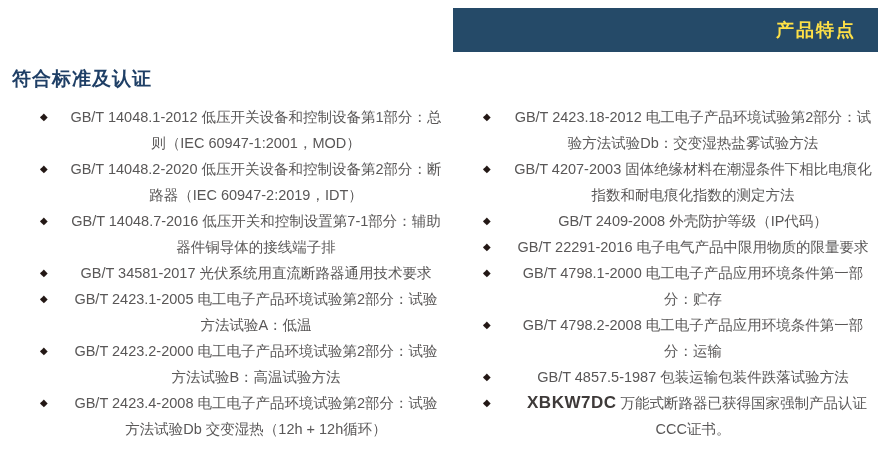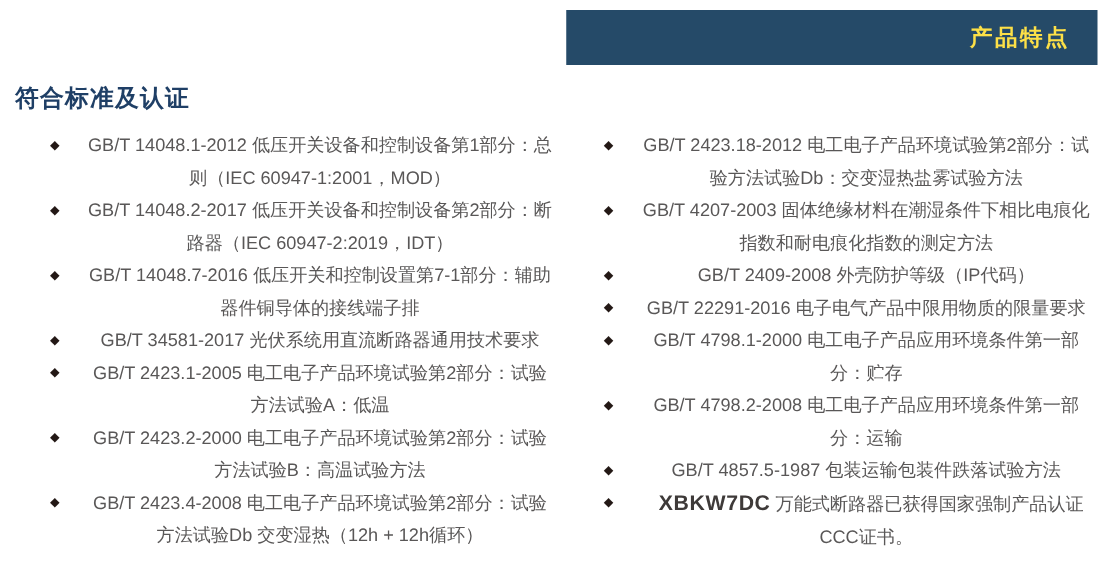--- a/index.html
+++ b/index.html
@@ -89,21 +89,21 @@
 
 <h1 class="section-title">符合标准及认证</h1>
 
 <ul class="std-list list-left">
     <li class="std-item">
       <span class="bullet">◆</span>
       <span class="item-text">GB/T 14048.1-2012 低压开关设备和控制设备第1部分：总则（IEC 60947-1:2001，MOD）</span>
     </li>
     <li class="std-item">
       <span class="bullet">◆</span>
-      <span class="item-text">GB/T 14048.2-2017 低压开关设备和控制设备第2部分：断路器（IEC 60947-2:2019，IDT）</span>
+      <span class="item-text">GB/T 14048.2-2020 低压开关设备和控制设备第2部分：断路器（IEC 60947-2:2019，IDT）</span>
     </li>
     <li class="std-item">
       <span class="bullet">◆</span>
       <span class="item-text">GB/T 14048.7-2016 低压开关和控制设置第7-1部分：辅助器件铜导体的接线端子排</span>
     </li>
     <li class="std-item">
       <span class="bullet">◆</span>
       <span class="item-text">GB/T 34581-2017 光伏系统用直流断路器通用技术要求</span>
     </li>
     <li class="std-item">

